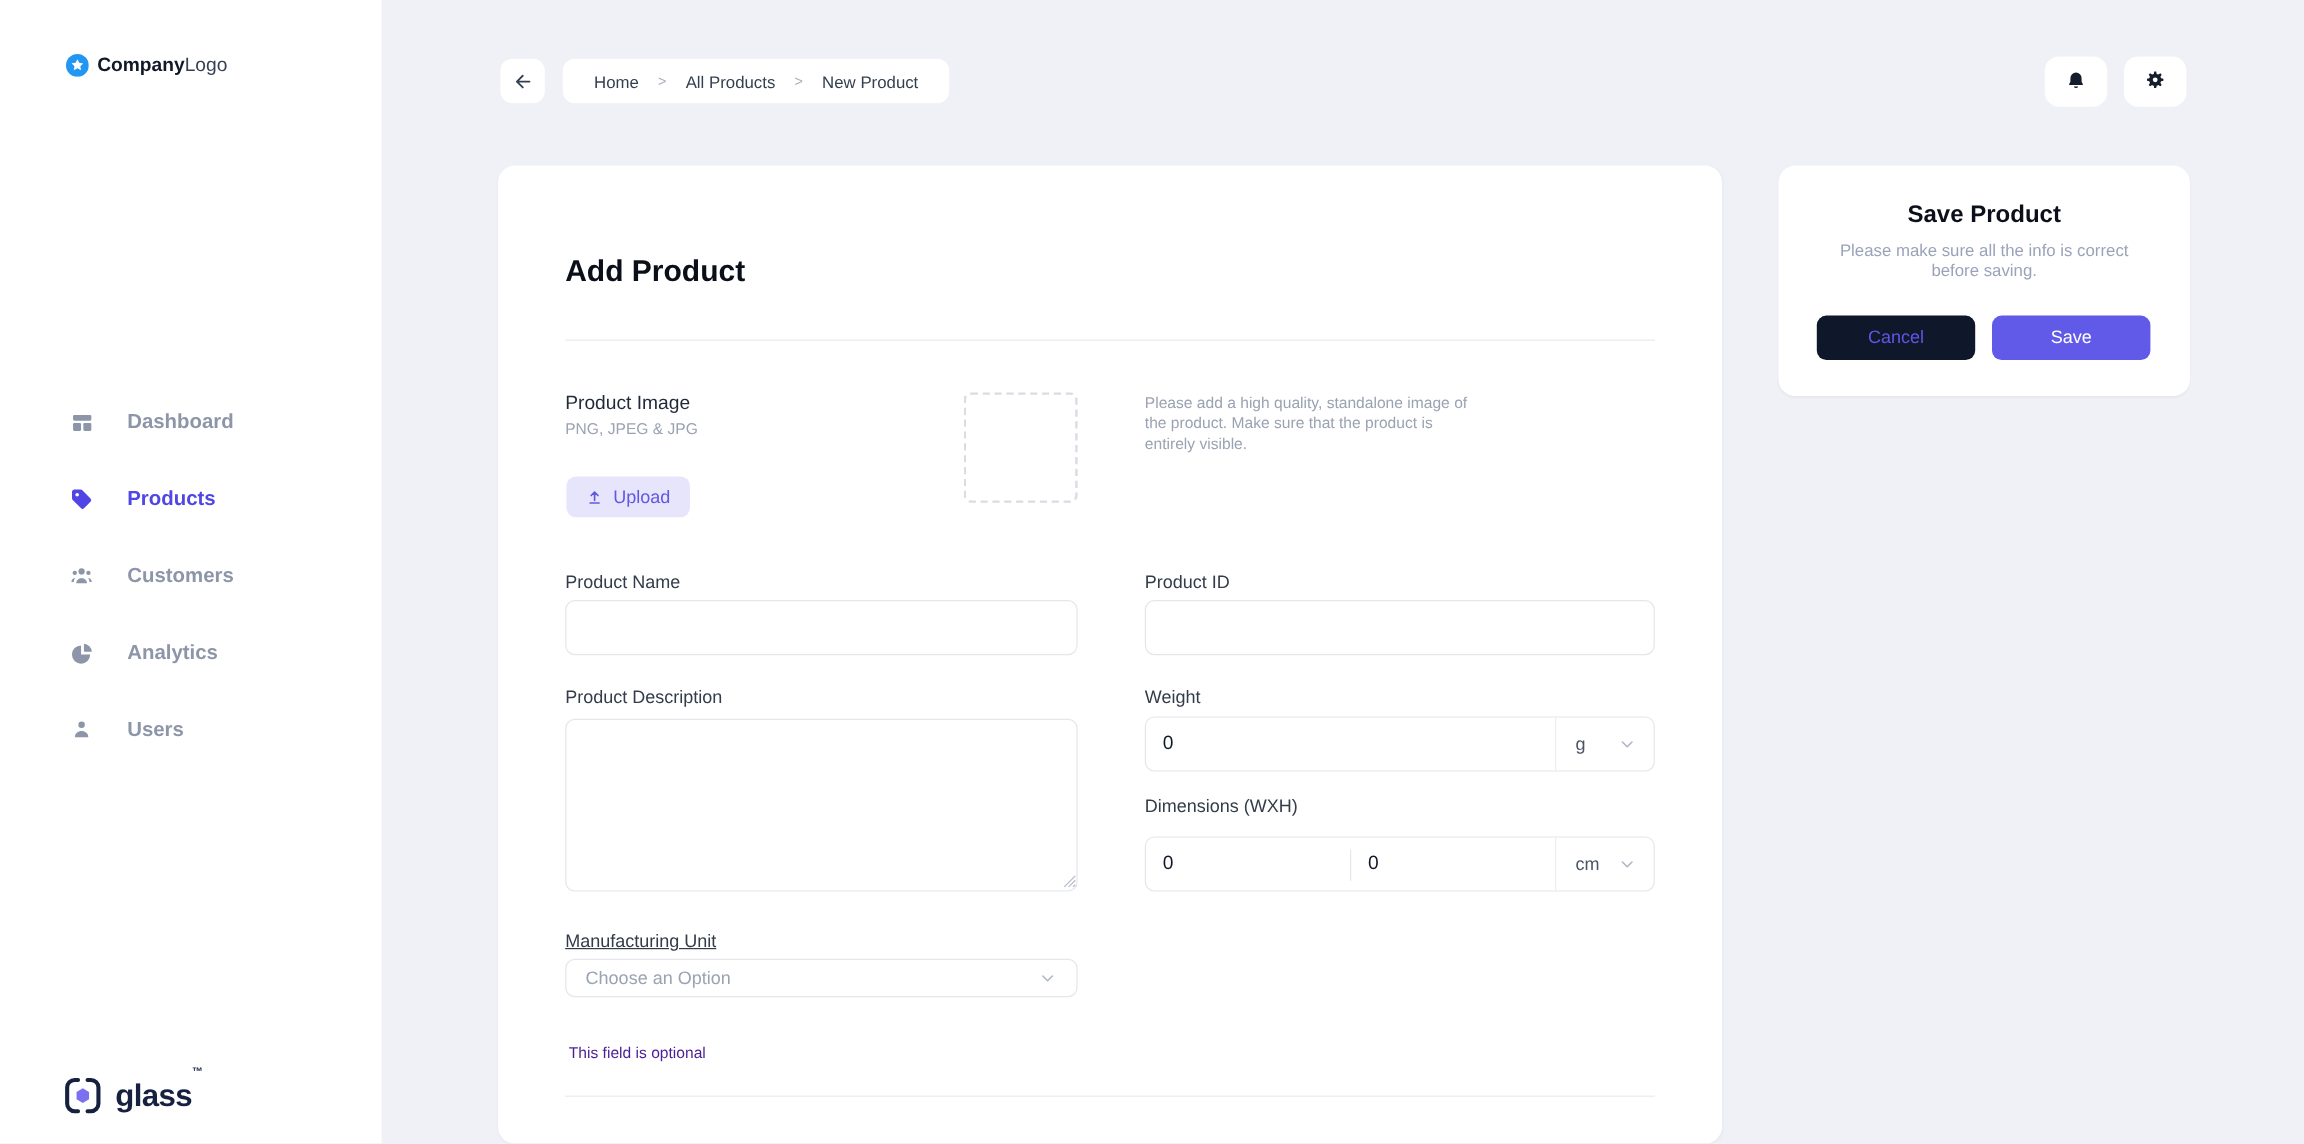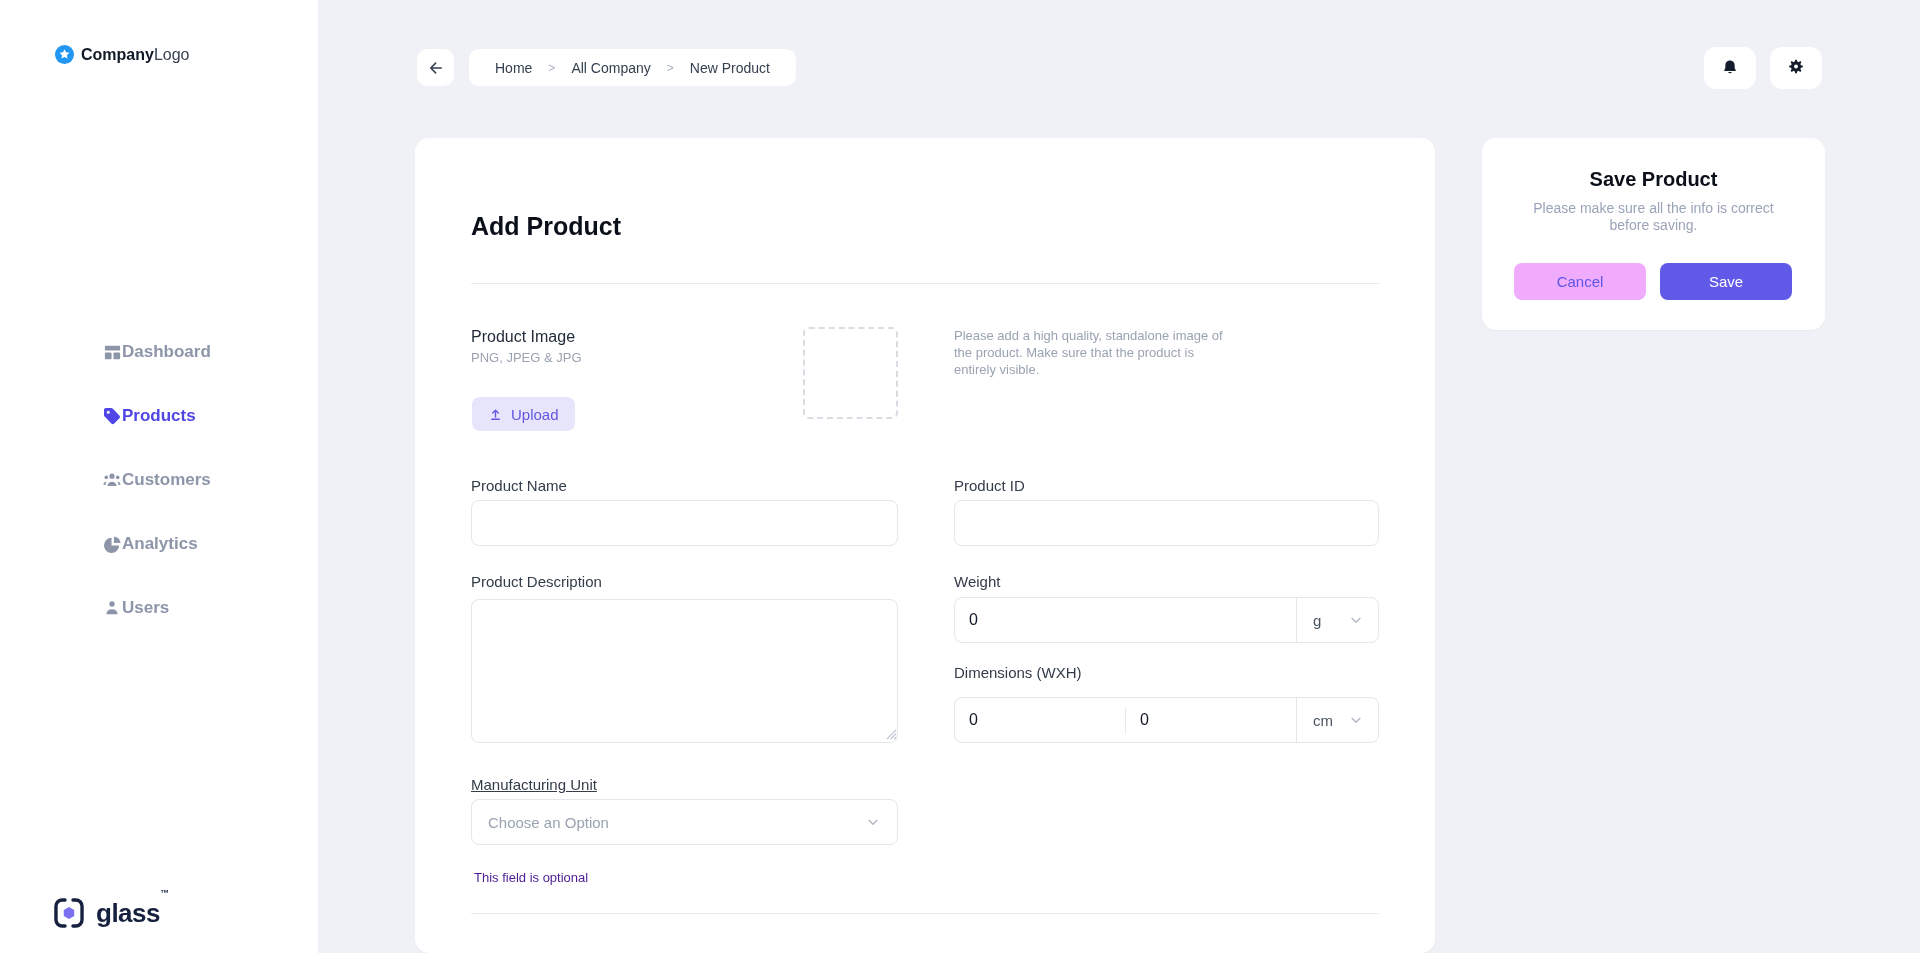--- a/index.html
+++ b/index.html
@@ -10,21 +10,21 @@
 
   
   .sidebar { position:absolute; left:0; top:0; width:318px; height:953px; background:#ffffff; }
   .brand { position:absolute; left:55px; top:45px; display:flex; align-items:center; gap:7px; }
   .brand-badge { width:19px; height:19px; }
   .brand-text { font-size:16px; color:#111827; }
   .brand-text b { font-weight:700; color:#111827; }
   .brand-text span.light { font-weight:400; color:#374151; }
 
   .nav { position:absolute; left:0; top:320px; width:318px; }
-  .nav-item { height:64px; display:flex; align-items:center; gap:0; padding-left:58px; cursor:pointer;margin-left:44px; }
+  .nav-item { height:64px; display:flex; align-items:center; gap:28px; padding-left:58px; cursor:pointer; }
   .nav-item .nav-ic { width:20px; height:20px; display:flex; align-items:center; justify-content:center; }
   .nav-item .nav-label { font-size:17px; font-weight:600; color:#8d95a9; }
   .nav-item.active .nav-label { color:#4f46e5; font-weight:700; }
 
   .glass-logo { position:absolute; left:52px; top:876px; display:flex; align-items:flex-start; gap:10px;margin-top:20px; }
   .glass-word { font-size:26px; font-weight:800; color:#16203f; letter-spacing:-0.5px; line-height:34px; }
   .glass-tm { font-size:9px; font-weight:700; color:#16203f; vertical-align:top; position:relative; top:-8px; }
 
   
   .back-btn { position:absolute; left:417px; top:49px; width:37px; height:37px; background:#fff; border:none;
@@ -64,34 +64,34 @@
   .resize-grip { position:absolute; left:471px; top:591px; }
 
   .group { position:absolute; width:425px; height:46px; background:#fff; border:1px solid #e3e6eb; border-radius:8px; }
   .group input { position:absolute; top:0; height:44px; border:none; outline:none; background:transparent;
     font-size:16px; color:#111827; padding:0 14px; font-family:inherit; }
   .unit-seg { position:absolute; right:0; top:0; width:82px; height:44px; border-left:1px solid #e3e6eb;
     display:flex; align-items:center; justify-content:space-between; padding:0 14px 0 16px;
     font-size:15px; color:#4b5563; cursor:pointer; border-radius:0 8px 8px 0; }
   .mid-div { position:absolute; left:170px; top:10px; width:1px; height:26px; background:#e5e7eb; }
 
-  .fake-select { position:absolute; left:56px; top:661px; width:427px; height:46px; background:#fff;
+  .fake-select { position:absolute; left:56px; top:661px; width:427px; height:32px; background:#fff;
     border:1px solid #e3e6eb; border-radius:8px; display:flex; align-items:center; justify-content:space-between;
     padding:0 16px; cursor:pointer; }
   .fake-select .ph { font-size:15px; color:#9aa3b2; }
   .helper { position:absolute; left:59px; top:684px; font-size:13px; color:#4c1d95;margin-top:48px; }
 
   
   .save-card { position:absolute; left:1482px; top:138px; width:343px; height:192px; background:#fff;
     border-radius:14px; box-shadow:0 1px 2px rgba(16,24,40,.04); }
   .save-title { position:absolute; left:0; right:0; top:30px; text-align:center; font-size:20px; font-weight:700; color:#0b0f19; }
   .save-sub { position:absolute; left:36px; right:36px; top:62px; text-align:center; font-size:14px; line-height:17px; color:#9aa3b8; }
   .btn { position:absolute; top:125px; width:132px; height:37px; border:none; border-radius:8px;
     font-size:15px; font-weight:500; font-family:inherit; cursor:pointer; }
-  .btn.cancel { left:32px; background:#f0abfc; color:#5f55e6;text-align:center; }
+  .btn.cancel { left:32px; background:#0f172a; color:#5f55e6;text-align:center; }
   .btn.save { left:178px; background:#6159e8; color:#ffffff; }
 </style>
 </head>
 <body>
 
 <div class="screen">
 
   <aside class="sidebar">
     <div class="brand">
       <svg class="brand-badge" viewBox="0 0 24 24">
@@ -166,21 +166,21 @@
 
   <button class="back-btn">
     <svg width="18" height="18" viewBox="0 0 24 24">
       <path d="M19 12H5.5M11.5 5.5L5 12l6.5 6.5" fill="none" stroke="#333f4f" stroke-width="2" stroke-linecap="round" stroke-linejoin="round"></path>
     </svg>
   </button>
 
   <div class="crumbs">
     <span class="crumb">Home</span>
     <span class="crumb-sep">&gt;</span>
-    <span class="crumb">All Company</span>
+    <span class="crumb">All Products</span>
     <span class="crumb-sep">&gt;</span>
     <span class="crumb">New Product</span>
   </div>
 
   <button class="icon-btn bell">
     <svg width="20" height="20" viewBox="0 0 24 24">
       <path d="M12 3a5.6 5.6 0 00-5.6 5.6v3.5l-1.2 2.2c-.3.5.1 1.2.7 1.2h12.2c.6 0 1-.7.7-1.2l-1.2-2.2V8.6A5.6 5.6 0 0012 3z" fill="#141d2b"></path>
       <path d="M9.8 16.8a2.3 2.3 0 004.4 0z" fill="#141d2b"></path>
     </svg>
   </button>

